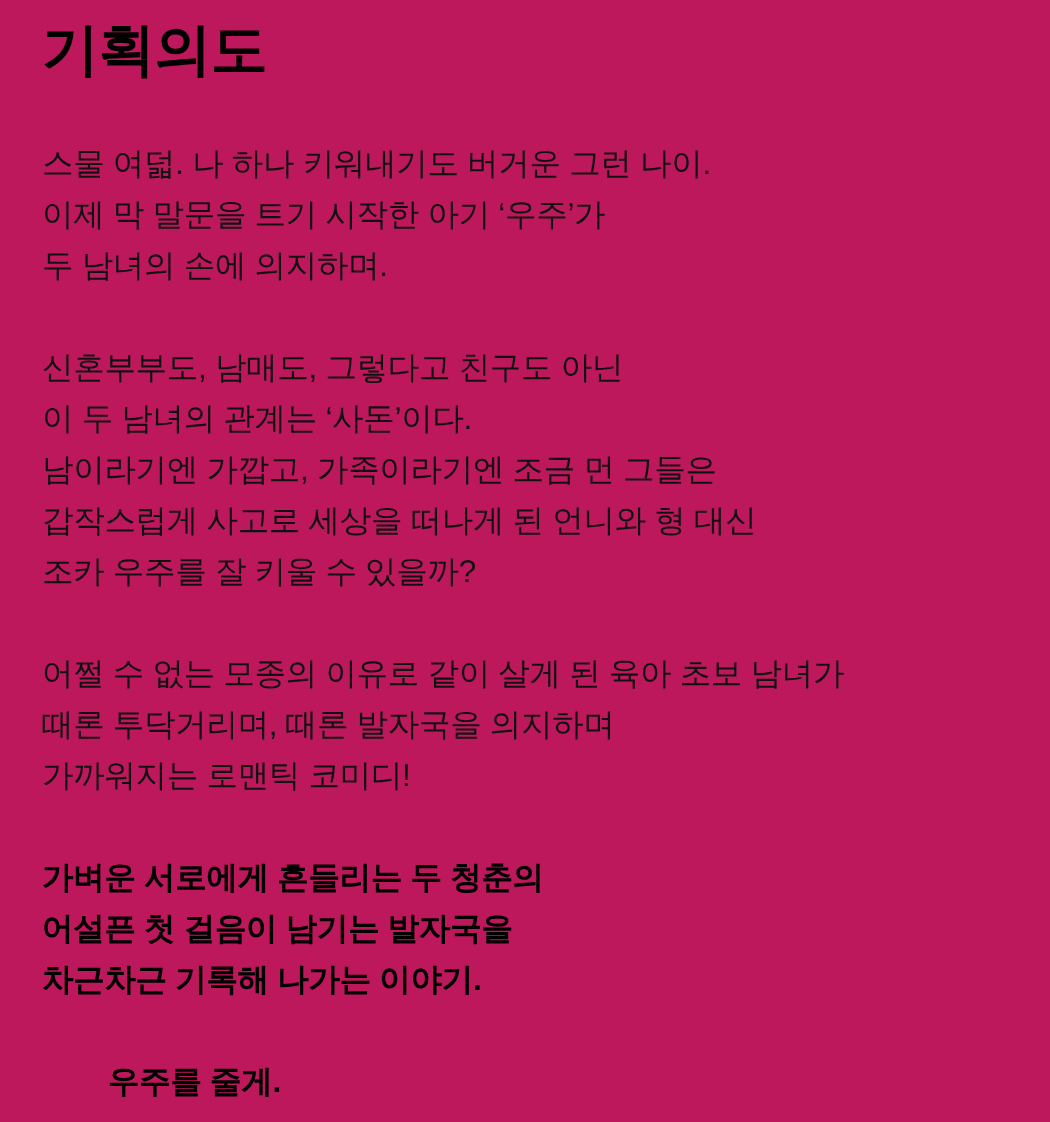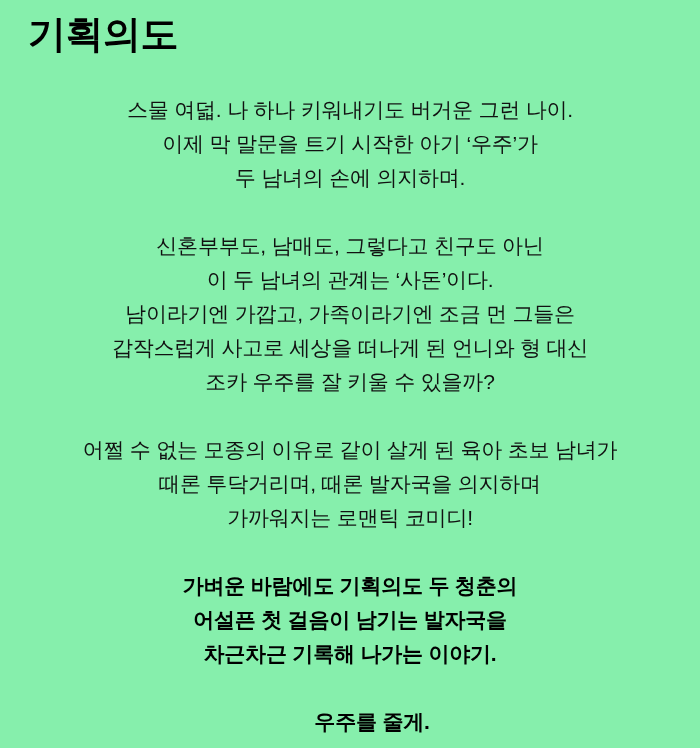--- a/index.html
+++ b/index.html
@@ -13,38 +13,37 @@
     overflow: hidden;
     font-family: "Liberation Sans", sans-serif;
     color: #111111;
     -webkit-font-smoothing: antialiased;
   }
   .page {
     box-sizing: border-box;
     width: 700px;
     height: 748px;
     padding: 10px 28px 0 28px;
-    background: #86efac;
+    background: #be185d;
   }
   .page-title {
     font-size: 38px;
     line-height: 48px;
     font-weight: 700;
     color: #000000;
     margin: 0 0 35px 0;
     letter-spacing: -0.5px;
   }
   .para {
     font-size: 21px;
     line-height: 34px;
     font-weight: 400;
     color: #111111;
     margin: 0 0 34px 0;
     letter-spacing: -0.2px;
-    text-align: center;
   }
   .para.emphasis {
     font-weight: 700;
     color: #000000;
   }
   .para:last-child {
     margin-bottom: 0;
     margin-left: 44px;
   }
   .line {
@@ -73,21 +72,21 @@
     <span class="line">조카 우주를 잘 키울 수 있을까?</span>
   </p>
 
   <p class="para">
     <span class="line">어쩔 수 없는 모종의 이유로 같이 살게 된 육아 초보 남녀가</span>
     <span class="line">때론 투닥거리며, 때론 발자국을 의지하며</span>
     <span class="line">가까워지는 로맨틱 코미디!</span>
   </p>
 
   <p class="para emphasis">
-    <span class="line">가벼운 바람에도 기획의도 두 청춘의</span>
+    <span class="line">가벼운 서로에게 흔들리는 두 청춘의</span>
     <span class="line">어설픈 첫 걸음이 남기는 발자국을</span>
     <span class="line">차근차근 기록해 나가는 이야기.</span>
   </p>
 
   <p class="para emphasis">
     <span class="line">우주를 줄게.</span>
   </p>
 
 </div>
 

